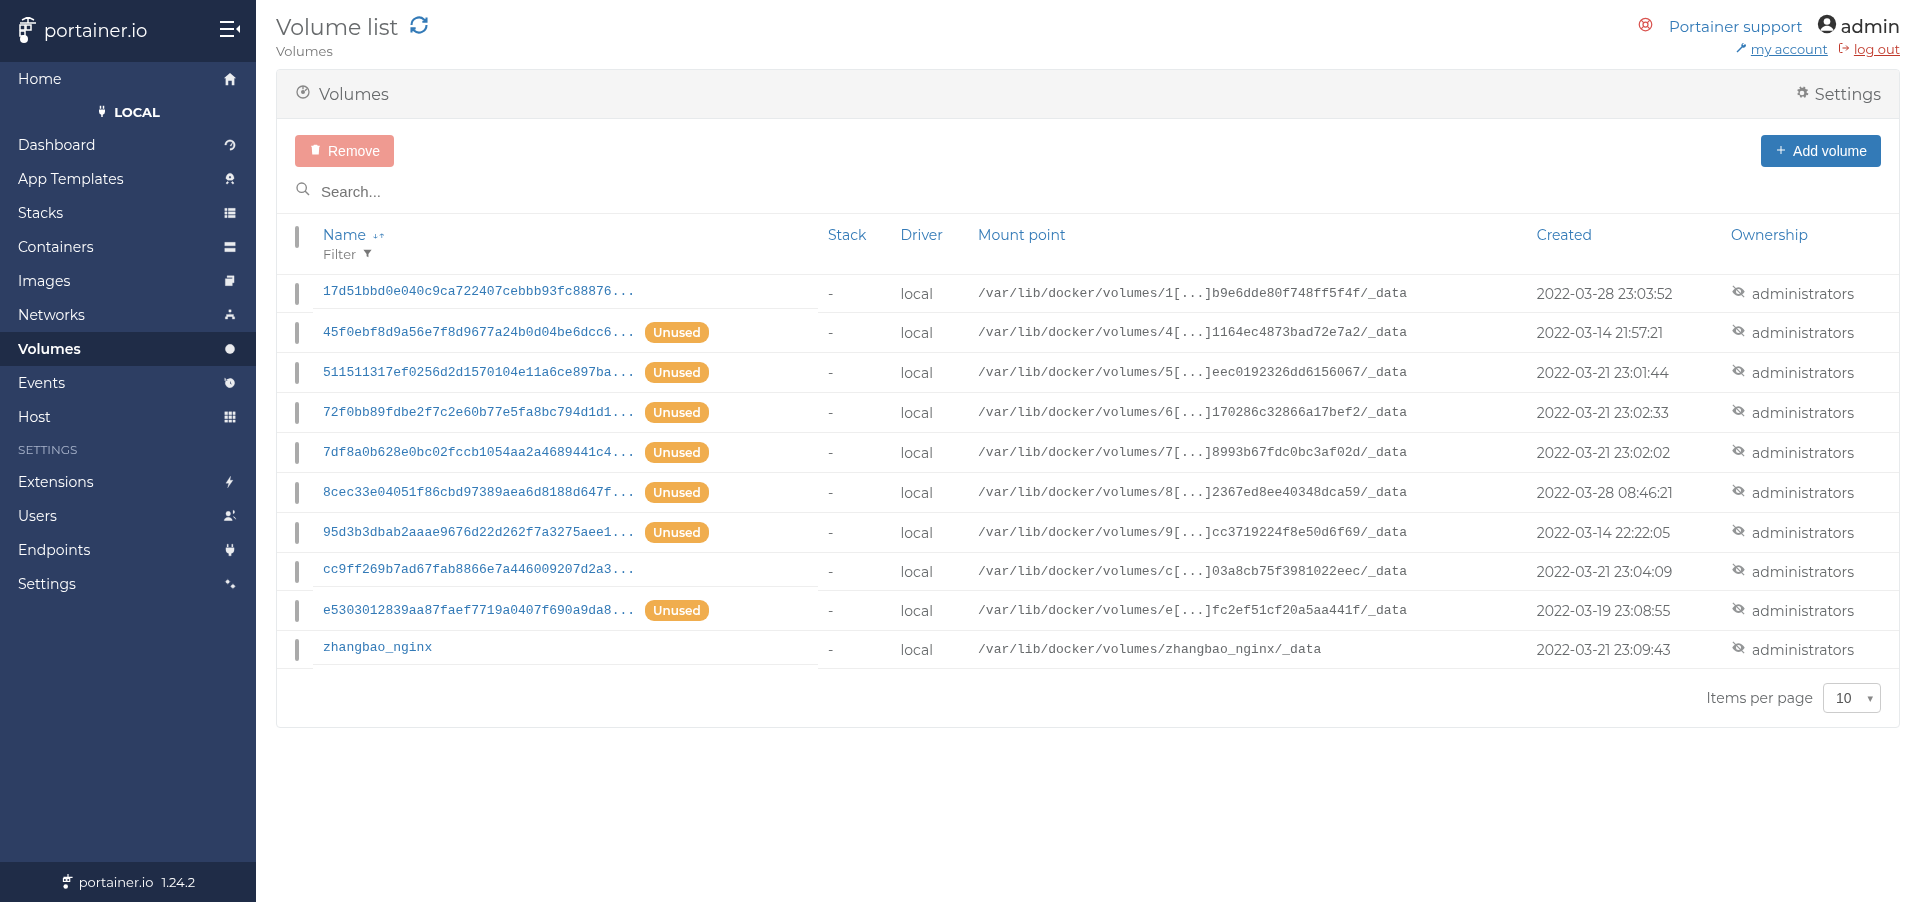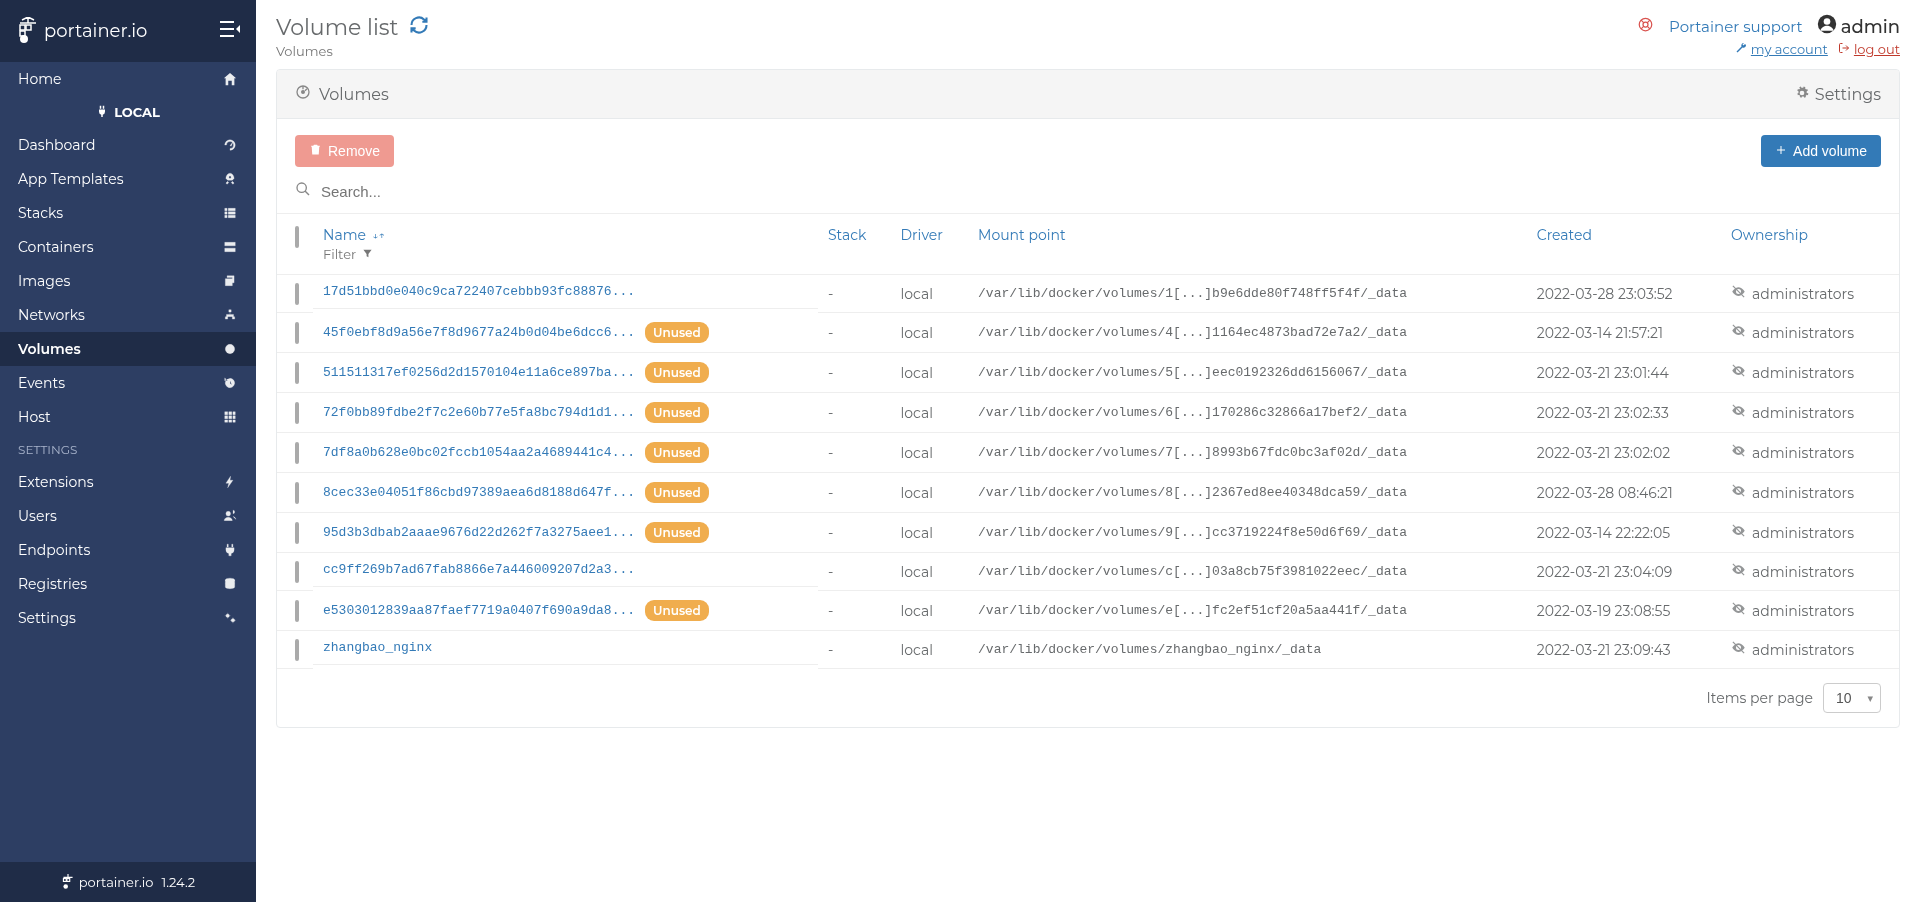--- a/index.html
+++ b/index.html
@@ -205,29 +205,20 @@
           </div>
           <div class="nav-item">
             <span>Endpoints</span>
             <span class="icon">
               <svg width="14" height="14" viewBox="0 0 24 24" fill="#fff" stroke="#fff" stroke-width="0.5">
                 <path d="M7 2v5h2V2zM15 2v5h2V2zM5 8v4a6 6 0 005 5.9V22h4v-4.1A6 6 0 0019 12V8z"></path>
               </svg>
             </span>
           </div>
           <div class="nav-item">
-            <span>Registries</span>
-            <span class="icon">
-              <svg width="14" height="14" viewBox="0 0 24 24" fill="#fff" stroke="#fff" stroke-width="0.5">
-                <ellipse cx="12" cy="5" rx="8" ry="3"></ellipse>
-                <path d="M4 5v6c0 1.7 3.6 3 8 3s8-1.3 8-3V5M4 11v6c0 1.7 3.6 3 8 3s8-1.3 8-3v-6"></path>
-              </svg>
-            </span>
-          </div>
-          <div class="nav-item">
             <span>Settings</span>
             <span class="icon">
               <svg width="14" height="14" viewBox="0 0 24 24" fill="#fff" stroke="#fff" stroke-width="0.5">
                 <circle cx="8" cy="8" r="3"></circle>
                 <circle cx="17" cy="16" r="3"></circle>
                 <path d="M8 3v2M8 11v2M3 8h2M11 8h2M17 11v2M17 19v2M12 16h2M20 16h2"></path>
               </svg>
             </span>
           </div>
         </div>

